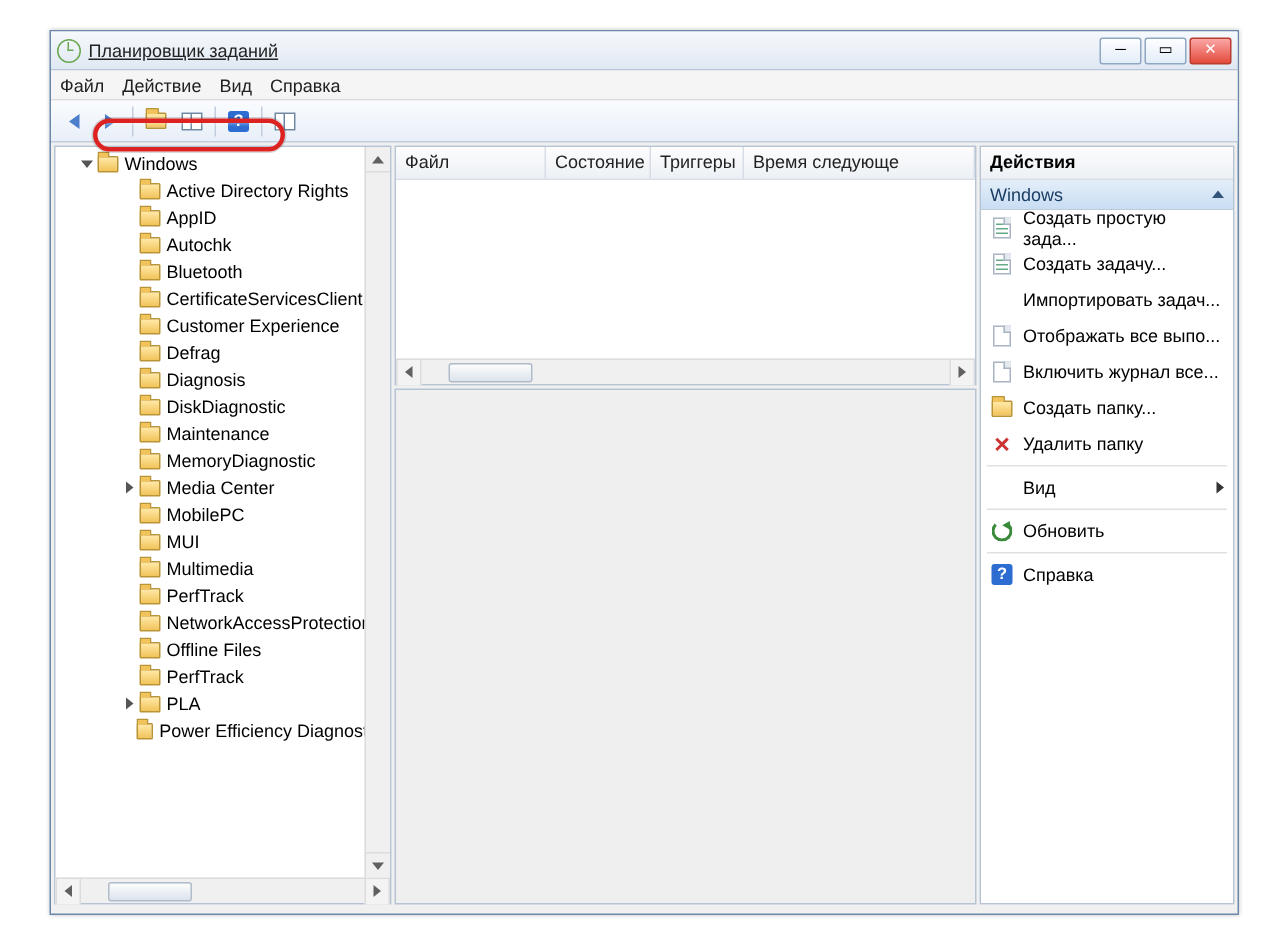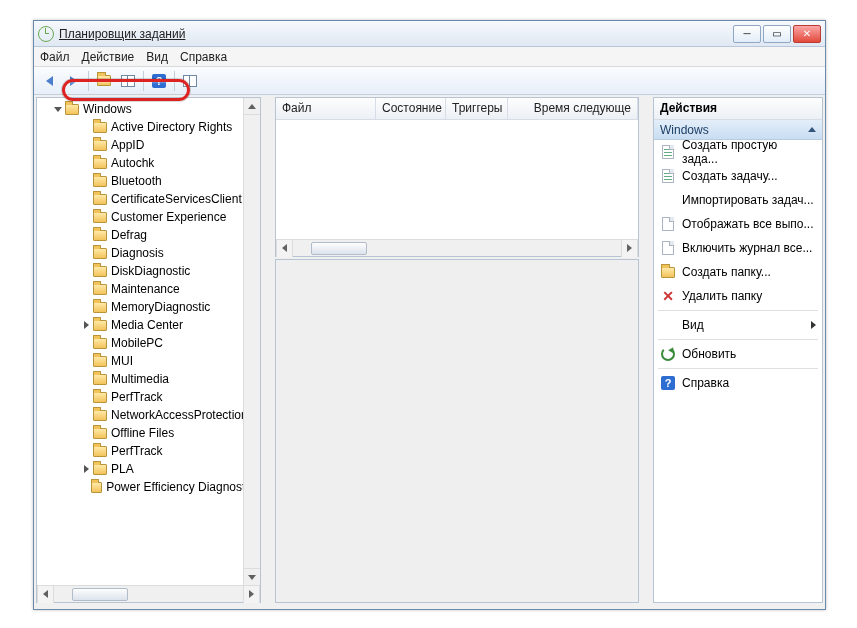--- a/index.html
+++ b/index.html
@@ -33,21 +33,21 @@
 .tool-sep { width:1px; height:20px; background:#c3cedd; margin:0 2px; }
 .arrow-l,.arrow-r { width:0;height:0;border-top:5px solid transparent;border-bottom:5px solid transparent; }
 .arrow-l { border-right:7px solid #4b7ecb; }
 .arrow-r { border-left:7px solid #4b7ecb; }
 .ico-folder { width:14px; height:11px; background:linear-gradient(#ffe9a8,#f2c35a); border:1px solid #b9953a; border-radius:1px; position:relative; }
 .ico-folder::before { content:""; position:absolute; left:-1px; top:-4px; width:7px; height:3px; background:#f2c35a; border:1px solid #b9953a; border-bottom:none; border-radius:1px 1px 0 0; }
 .ico-panes { width:14px; height:12px; border:1px solid #6f88a3; background:#fff; position:relative; }
 .ico-panes::after { content:""; position:absolute; left:5px; top:0; width:1px; height:100%; background:#6f88a3; }
 .ico-help { width:14px; height:14px; background:#2d6dd1; border-radius:2px; color:#fff; display:flex; align-items:center; justify-content:center; font-weight:bold; font-size:11px; }
 
-.client { display:flex; height: calc(100% - 26px - 20px - 28px - 4px); padding:2px; gap:14px; }
+.client { display:flex; height: calc(100% - 26px - 20px - 28px - 4px); padding:2px; gap:2px; }
 
 .pane { background:#fff; border:1px solid #b7c4d4; position:relative; }
 .tree-pane { width:225px; display:flex; flex-direction:column; }
 .tree-scroll { flex:1; overflow:hidden; padding:2px 0; }
 .tree-node { display:flex; align-items:center; height:18px; padding-left:20px; white-space:nowrap; overflow:hidden; }
 .tree-node .twisty { width:10px; height:10px; margin-right:2px; display:inline-flex; align-items:center; justify-content:center; }
 .tw-closed { width:0;height:0;border-top:4px solid transparent;border-bottom:4px solid transparent;border-left:5px solid #555; }
 .tw-open { width:0;height:0;border-left:4px solid transparent;border-right:4px solid transparent;border-top:5px solid #555; }
 .tree-node .fld { width:14px; height:11px; background:linear-gradient(#ffe9a8,#f2c35a); border:1px solid #b9953a; border-radius:1px; margin-right:4px; position:relative; }
 .tree-node .fld::before { content:""; position:absolute; left:-1px; top:-4px; width:6px; height:3px; background:#f2c35a; border:1px solid #b9953a; border-bottom:none; border-radius:1px 1px 0 0; }
@@ -62,21 +62,21 @@
 .vscroll .btn.bot { position:absolute; bottom:0; left:0; right:0; border-top:1px solid #dcdcdc; border-bottom:none; }
 .sarrow-u{width:0;height:0;border-left:4px solid transparent;border-right:4px solid transparent;border-bottom:5px solid #606060;}
 .sarrow-d{width:0;height:0;border-left:4px solid transparent;border-right:4px solid transparent;border-top:5px solid #606060;}
 .sarrow-l{width:0;height:0;border-top:4px solid transparent;border-bottom:4px solid transparent;border-right:5px solid #606060;}
 .sarrow-r{width:0;height:0;border-top:4px solid transparent;border-bottom:4px solid transparent;border-left:5px solid #606060;}
 
 .center-col { flex:1; display:flex; flex-direction:column; gap:2px; }
 .list-pane { height:160px; display:flex; flex-direction:column; }
 .list-header { height:22px; display:flex; background:linear-gradient(#fdfdfd,#ecf0f5); border-bottom:1px solid #d7dde6; }
 .list-header .col { border-right:1px solid #d7dde6; padding:3px 6px; color:#222; }
-.list-header .col.c0{width:100px;} .col.c1{width:70px;} .col.c2{width:62px;} .col.c3{flex:1;text-align:right;}
+.list-header .col.c0{width:100px;} .col.c1{width:70px;} .col.c2{width:62px;} .col.c3{flex:1;}
 .list-body { flex:1; }
 .detail-pane { flex:1; background:#efefef; }
 
 .actions-pane { width:170px; display:flex; flex-direction:column; }
 .actions-title { height:22px; background:linear-gradient(#fdfdfd,#ecf0f5); border-bottom:1px solid #d7dde6; padding:3px 6px; font-weight:bold; }
 .actions-sub { height:20px; background:linear-gradient(#e4eef9,#c9ddf3); border-bottom:1px solid #b7ccde; padding:2px 6px; color:#1b3e64; display:flex; align-items:center; justify-content:space-between; }
 .actions-sub .caret { width:0;height:0;border-left:4px solid transparent;border-right:4px solid transparent;border-bottom:5px solid #33557c; }
 .action-item { height:24px; display:flex; align-items:center; padding:0 6px; gap:6px; }
 .action-sep { height:1px; background:#e0e0e0; margin:2px 4px; }
 .ai-icon { width:16px; height:16px; display:flex; align-items:center; justify-content:center; }

